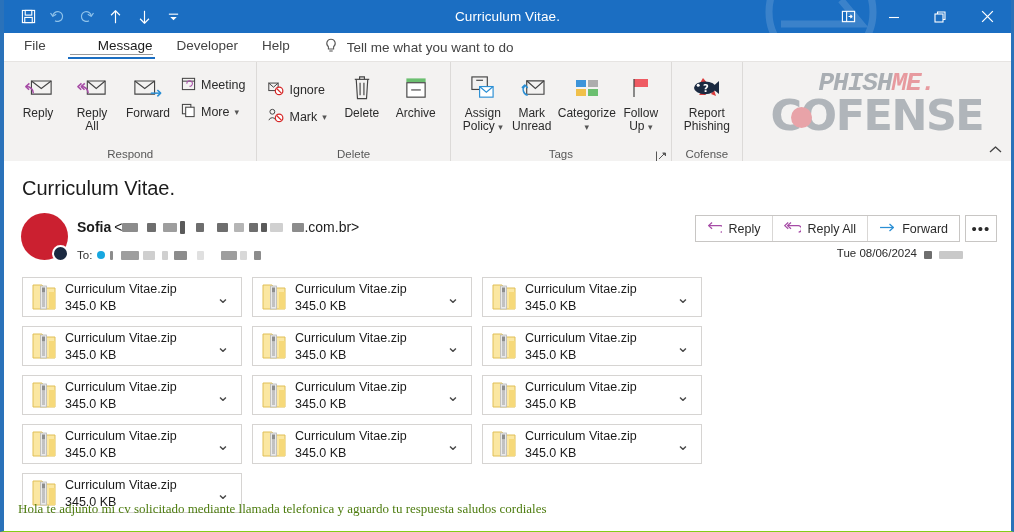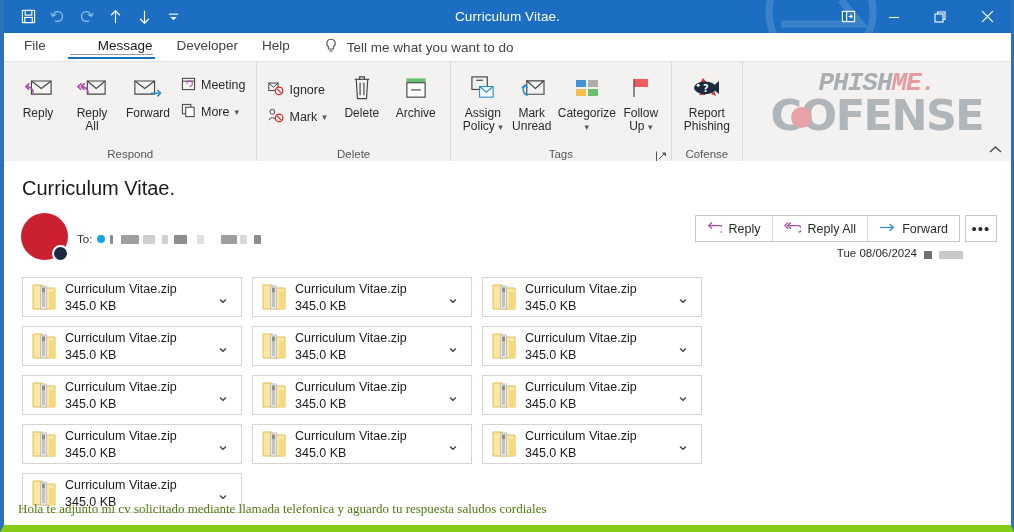--- a/index.html
+++ b/index.html
@@ -8,21 +8,21 @@
     font-family: "Liberation Sans", sans-serif;
     background: #ffffff;
     overflow: hidden;
   }
   .window {
     position: relative;
     width: 1014px; height: 532px;
     background: #ffffff;
     border-left: 4px solid #2a72ba;
     border-right: 3px solid #2a72ba;
-    border-bottom: 7px solid #84cc16;
+    border-bottom: 1px solid #84cc16;
     overflow: hidden;
   }
 
   
   .titlebar {
     position: relative;
     height: 33px;
     background: #1b6ec2;
     display: flex;
     align-items: center;
@@ -561,20 +561,38 @@
 
     <div class="subject">Curriculum Vitae.</div>
 
     <div class="hdr">
       <div class="avatar-wrap">
         <div class="avatar"></div>
         <div class="presence"></div>
       </div>
 
       <div class="who">
+        <div class="from-line">
+          <span class="name">Sofia</span>
+          <span>&lt;</span>
+          <span class="redact">
+            <i style="width:16px;background:#8c8c8c"></i>
+            <i style="width:9px;background:#6e6e6e;margin-left:6px"></i>
+            <i style="width:14px;background:#9e9e9e;margin-left:4px"></i>
+            <i style="width:5px;height:13px;background:#5a5a5a"></i>
+            <i style="width:8px;background:#6e6e6e;margin-left:8px"></i>
+            <i style="width:11px;background:#6e6e6e;margin-left:10px"></i>
+            <i style="width:10px;background:#b5b5b5;margin-left:3px"></i>
+            <i style="width:9px;background:#6e6e6e;margin-left:2px"></i>
+            <i style="width:6px;background:#5a5a5a"></i>
+            <i style="width:13px;background:#d0d0d0"></i>
+            <i style="width:12px;background:#8c8c8c;margin-left:6px"></i>
+          </span>
+          <span>.com.br&gt;</span>
+        </div>
         <div class="to-line">
           <span class="lab">To:</span>
           <span class="mini-presence"></span>
           <span class="redact">
             <i style="width:3px;background:#8c8c8c"></i>
             <i style="width:18px;background:#9e9e9e;margin-left:5px"></i>
             <i style="width:12px;background:#cfcfcf;margin-left:1px"></i>
             <i style="width:6px;background:#d0d0d0;margin-left:4px"></i>
             <i style="width:13px;background:#8c8c8c;margin-left:3px"></i>
             <i style="width:7px;background:#e0e0e0;margin-left:7px"></i>

